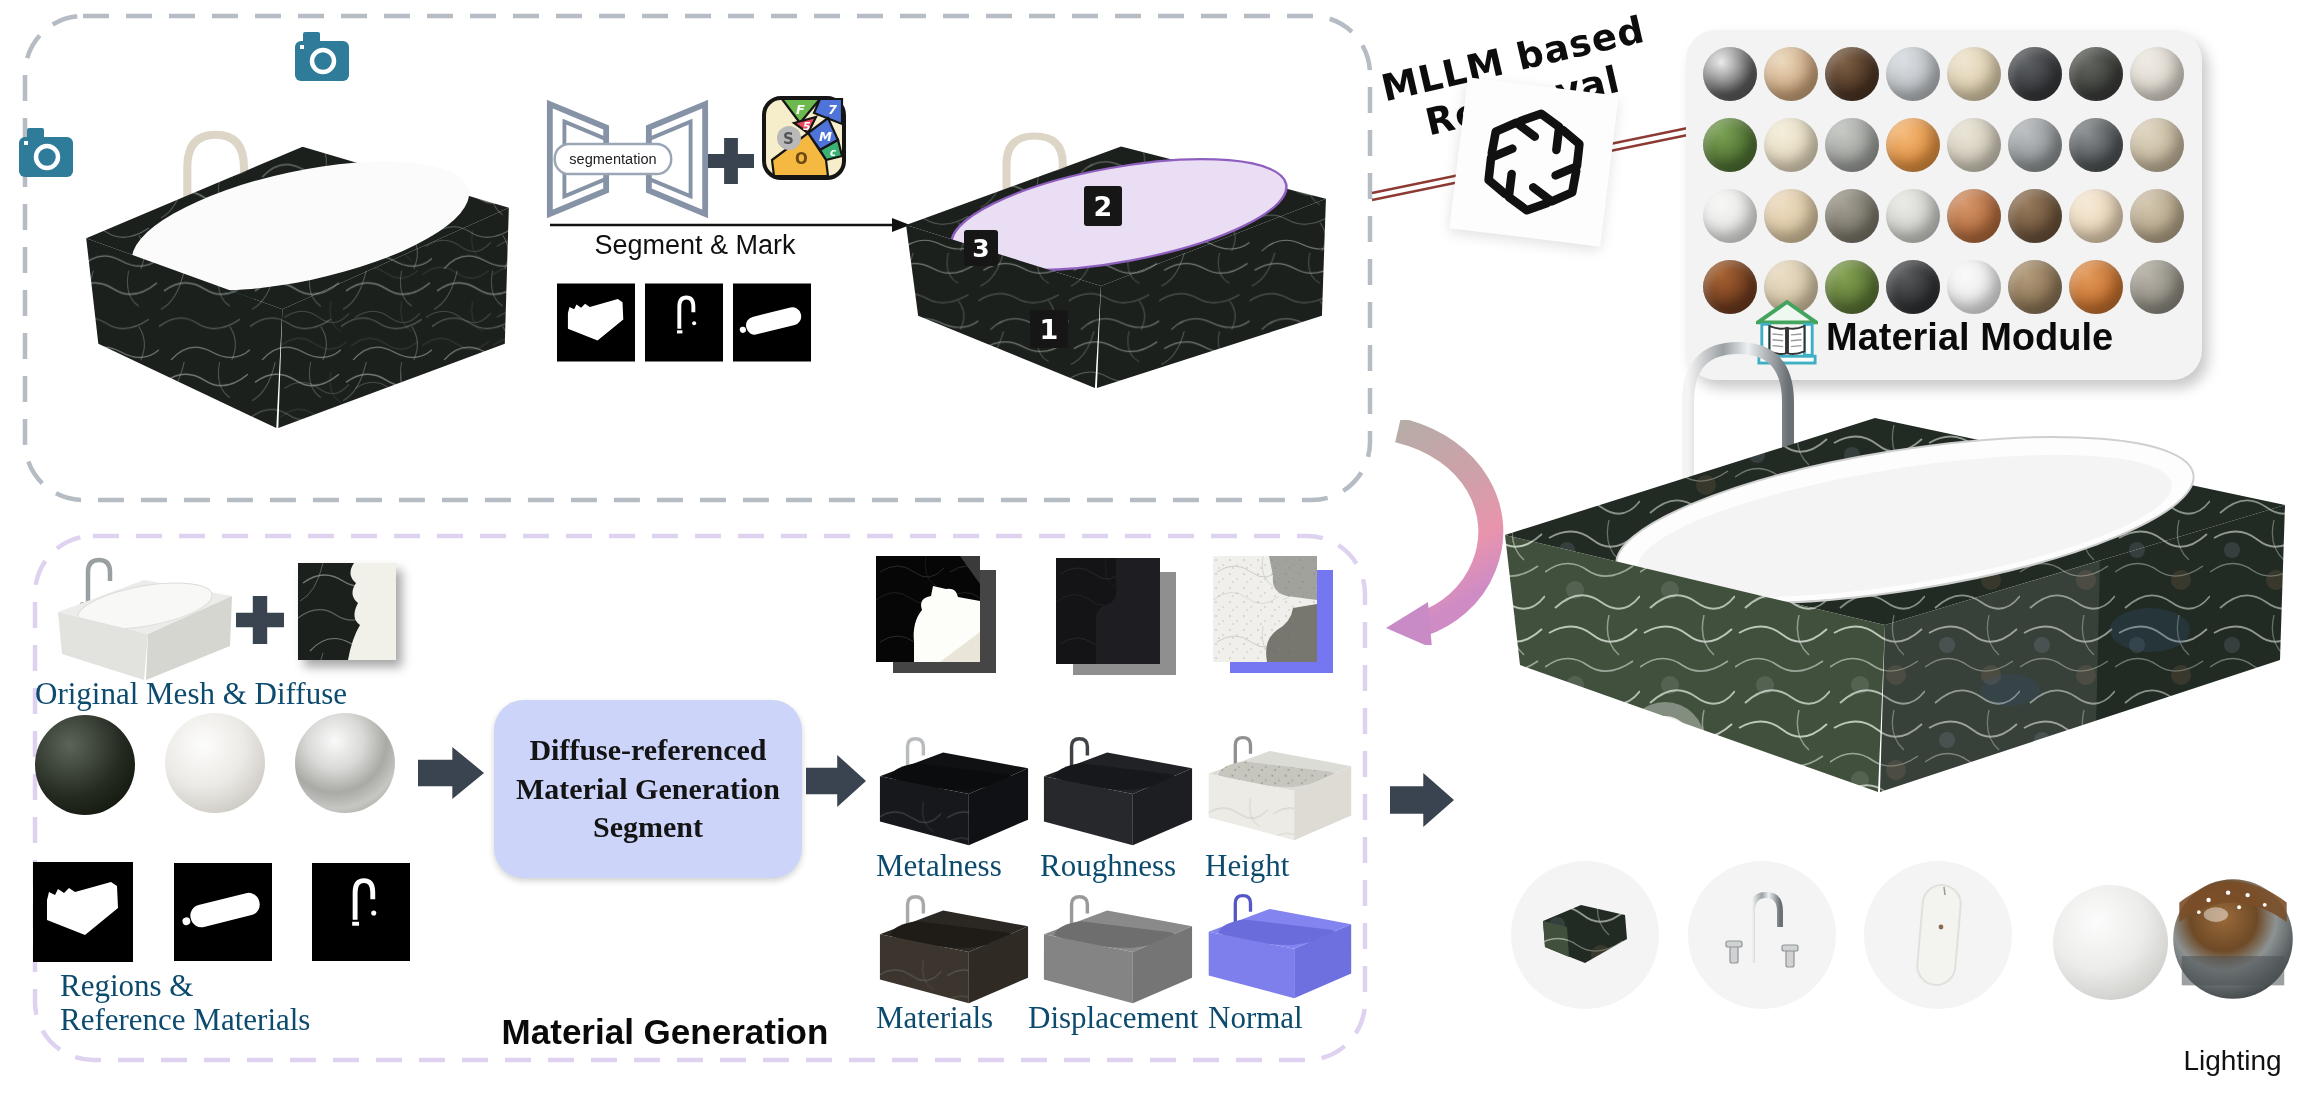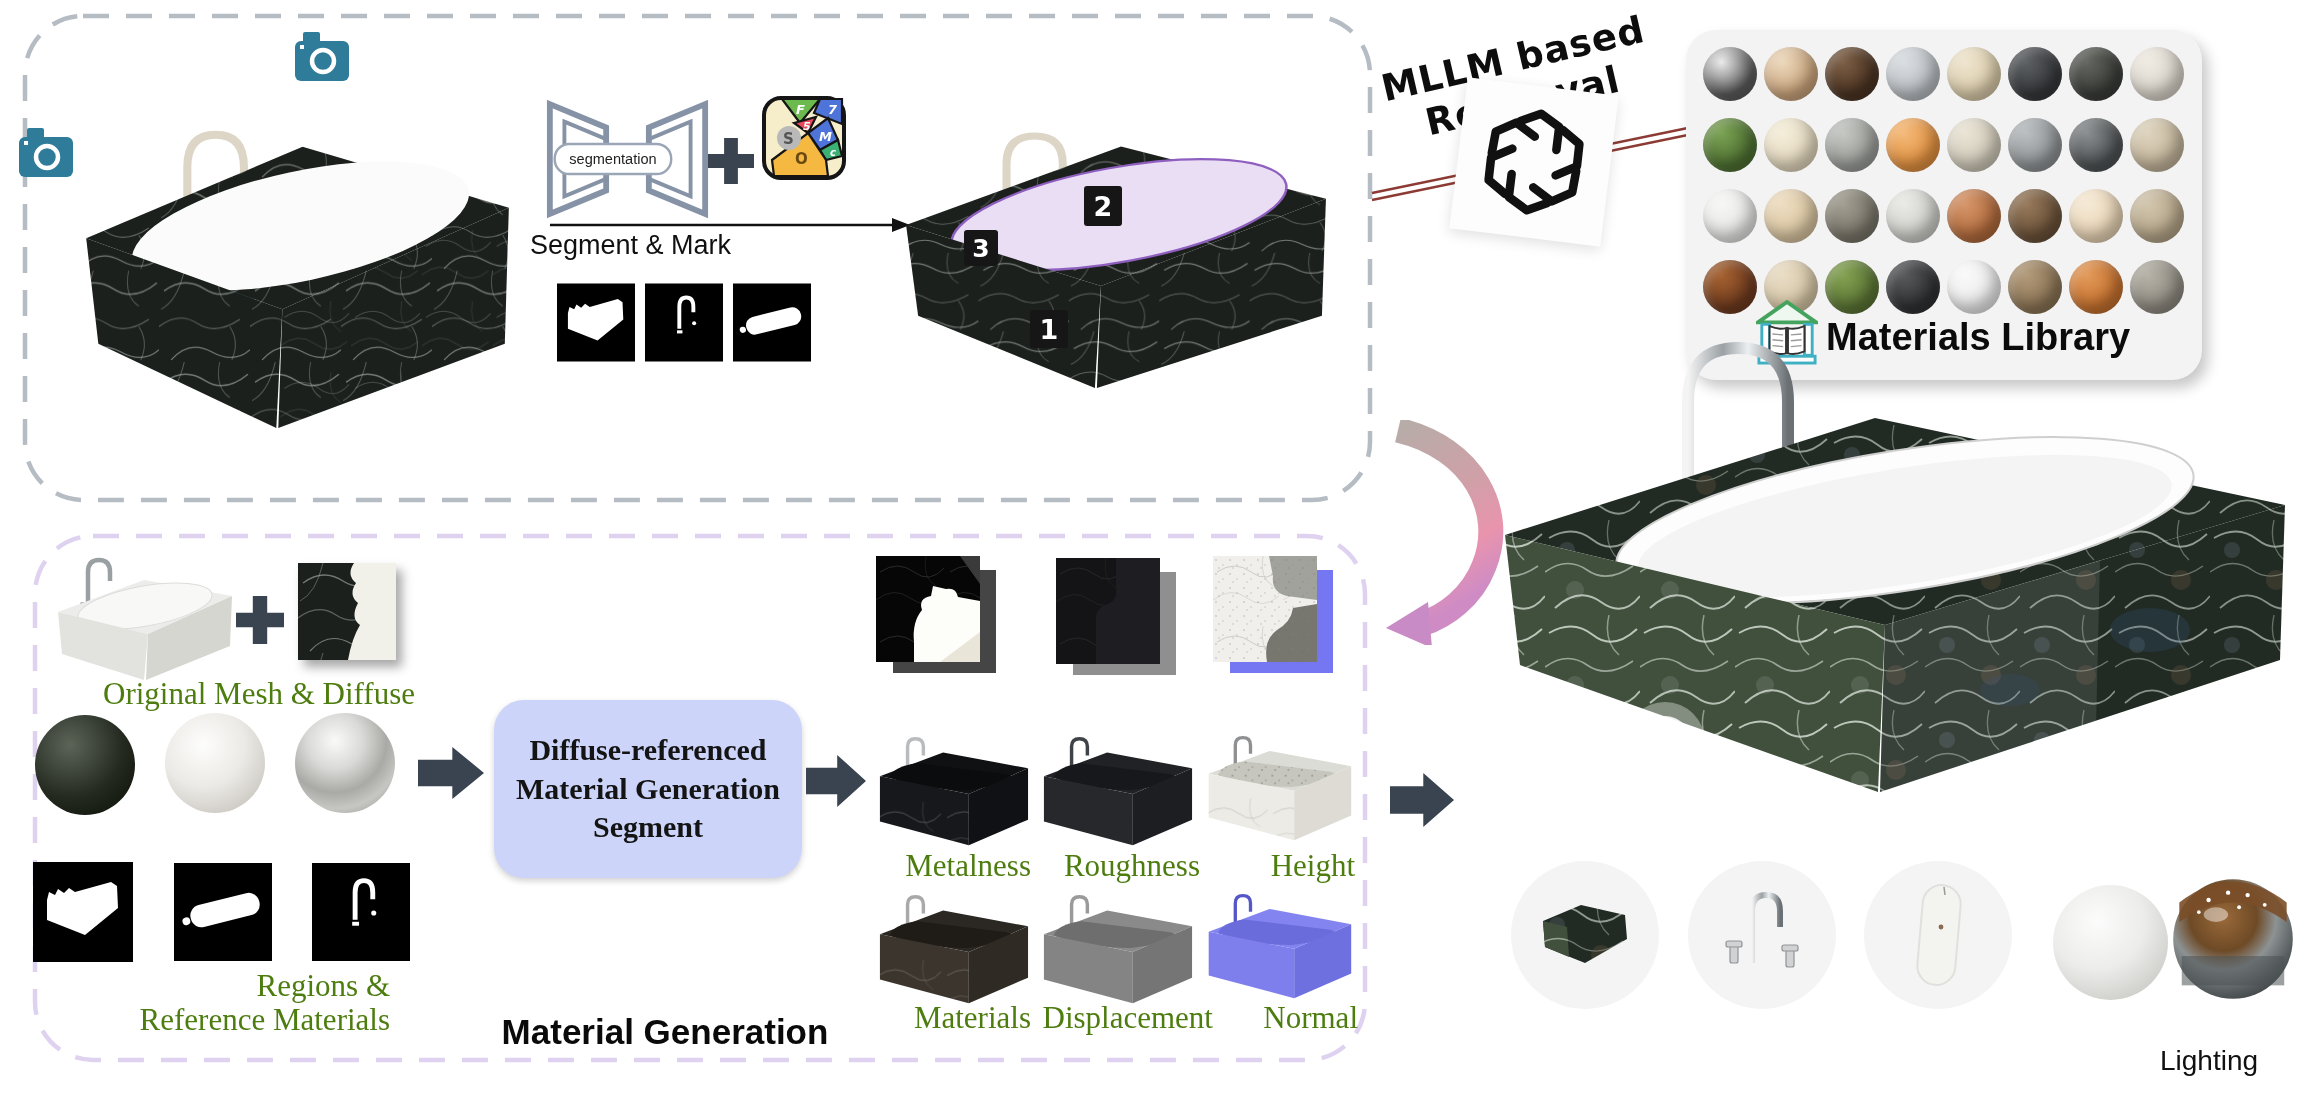--- a/index.html
+++ b/index.html
@@ -3,23 +3,23 @@
 <meta charset="utf-8">
 <style>
   html,body{margin:0;padding:0;background:#fff;}
   #canvas{position:relative;width:2297px;height:1095px;background:#fff;overflow:hidden;
           font-family:"Liberation Sans",sans-serif;}
   .abs{position:absolute;}
   svg{display:block;}
   .btitle{position:absolute;font-family:"Liberation Sans",sans-serif;font-weight:700;
           font-size:35px;color:#0a0a0a;text-align:center;}
   .slabel{position:absolute;font-family:"Liberation Serif",serif;font-size:31px;
-          color:#4d7c0f;text-align:right;white-space:nowrap;}
+          color:#0c4a6e;text-align:left;white-space:nowrap;}
   .sanslabel{position:absolute;font-family:"Liberation Sans",sans-serif;font-size:27px;
-          color:#101010;}
+          color:#101010;text-align:center;}
   .plus{position:absolute;background:var(--arrowDark,#3a4450);
         clip-path:polygon(35% 0,65% 0,65% 35%,100% 35%,100% 65%,65% 65%,65% 100%,35% 100%,35% 65%,0 65%,0 35%,35% 35%);}
   .barrow{position:absolute;background:var(--arrowDark,#3a4450);
         clip-path:polygon(0% 27%,52% 27%,52% 5%,100% 50%,52% 95%,52% 73%,0% 73%);}
   .mark{position:absolute;background:#161616;color:#fff;font-family:"DejaVu Sans",sans-serif;
         font-weight:700;display:flex;align-items:center;justify-content:center;border-radius:3px;}
   .mask{position:absolute;}
   .msphere{width:54px;height:54px;border-radius:50%;
            box-shadow:inset -7px -9px 14px rgba(0,0,0,.30), inset 4px 5px 8px rgba(255,255,255,.25);}
   #sphere-grid{position:absolute;left:17px;top:17px;width:478px;
@@ -308,21 +308,21 @@
     <path d="M50,28 Q40,32 33,30 L33,56 Q40,58 50,54 Z" fill="#fff" stroke="#333" stroke-width="2"></path>
     <g stroke="#9a9a9a" stroke-width="1.4">
           <line x1="17" y1="36" x2="28" y2="37"></line>
           <line x1="17" y1="42" x2="28" y2="43"></line>
           <line x1="17" y1="48" x2="28" y2="49"></line>
     <line x1="36" y1="37" x2="47" y2="36"></line>
           <line x1="36" y1="43" x2="47" y2="42"></line>
           <line x1="36" y1="49" x2="47" y2="48"></line>
         </g>
   </svg>
-  <div class="abs" style="left:140px;top:286px;width:360px;font-weight:700;font-size:38px;color:#0b0b0b">Materials Library</div>
+  <div class="abs" style="left:140px;top:286px;width:360px;font-weight:700;font-size:38px;color:#0b0b0b">Material Module</div>
 </div>
 
 <svg class="abs" style="left:1382px;top:420px" width="160" height="225">
   <path d="M16,10 C92,28 124,92 102,146 C90,177 64,196 40,204" fill="none" stroke="url(#curveG)" stroke-width="25"></path>
   <polygon points="46,182 4,208 50,228" fill="#c98bc6"></polygon>
 </svg>
 
 <svg class="abs" style="left:52px;top:550px" width="185" height="130" viewBox="0 0 185 130">
   <path d="M36,58 L36,22 Q36,10 47,10 Q58,10 58,22 L58,31" stroke="#9aa0a2" stroke-width="4.5" fill="none"></path>
   <rect x="28" y="52" width="5" height="12" rx="2" fill="#a8aeb0"></rect>

